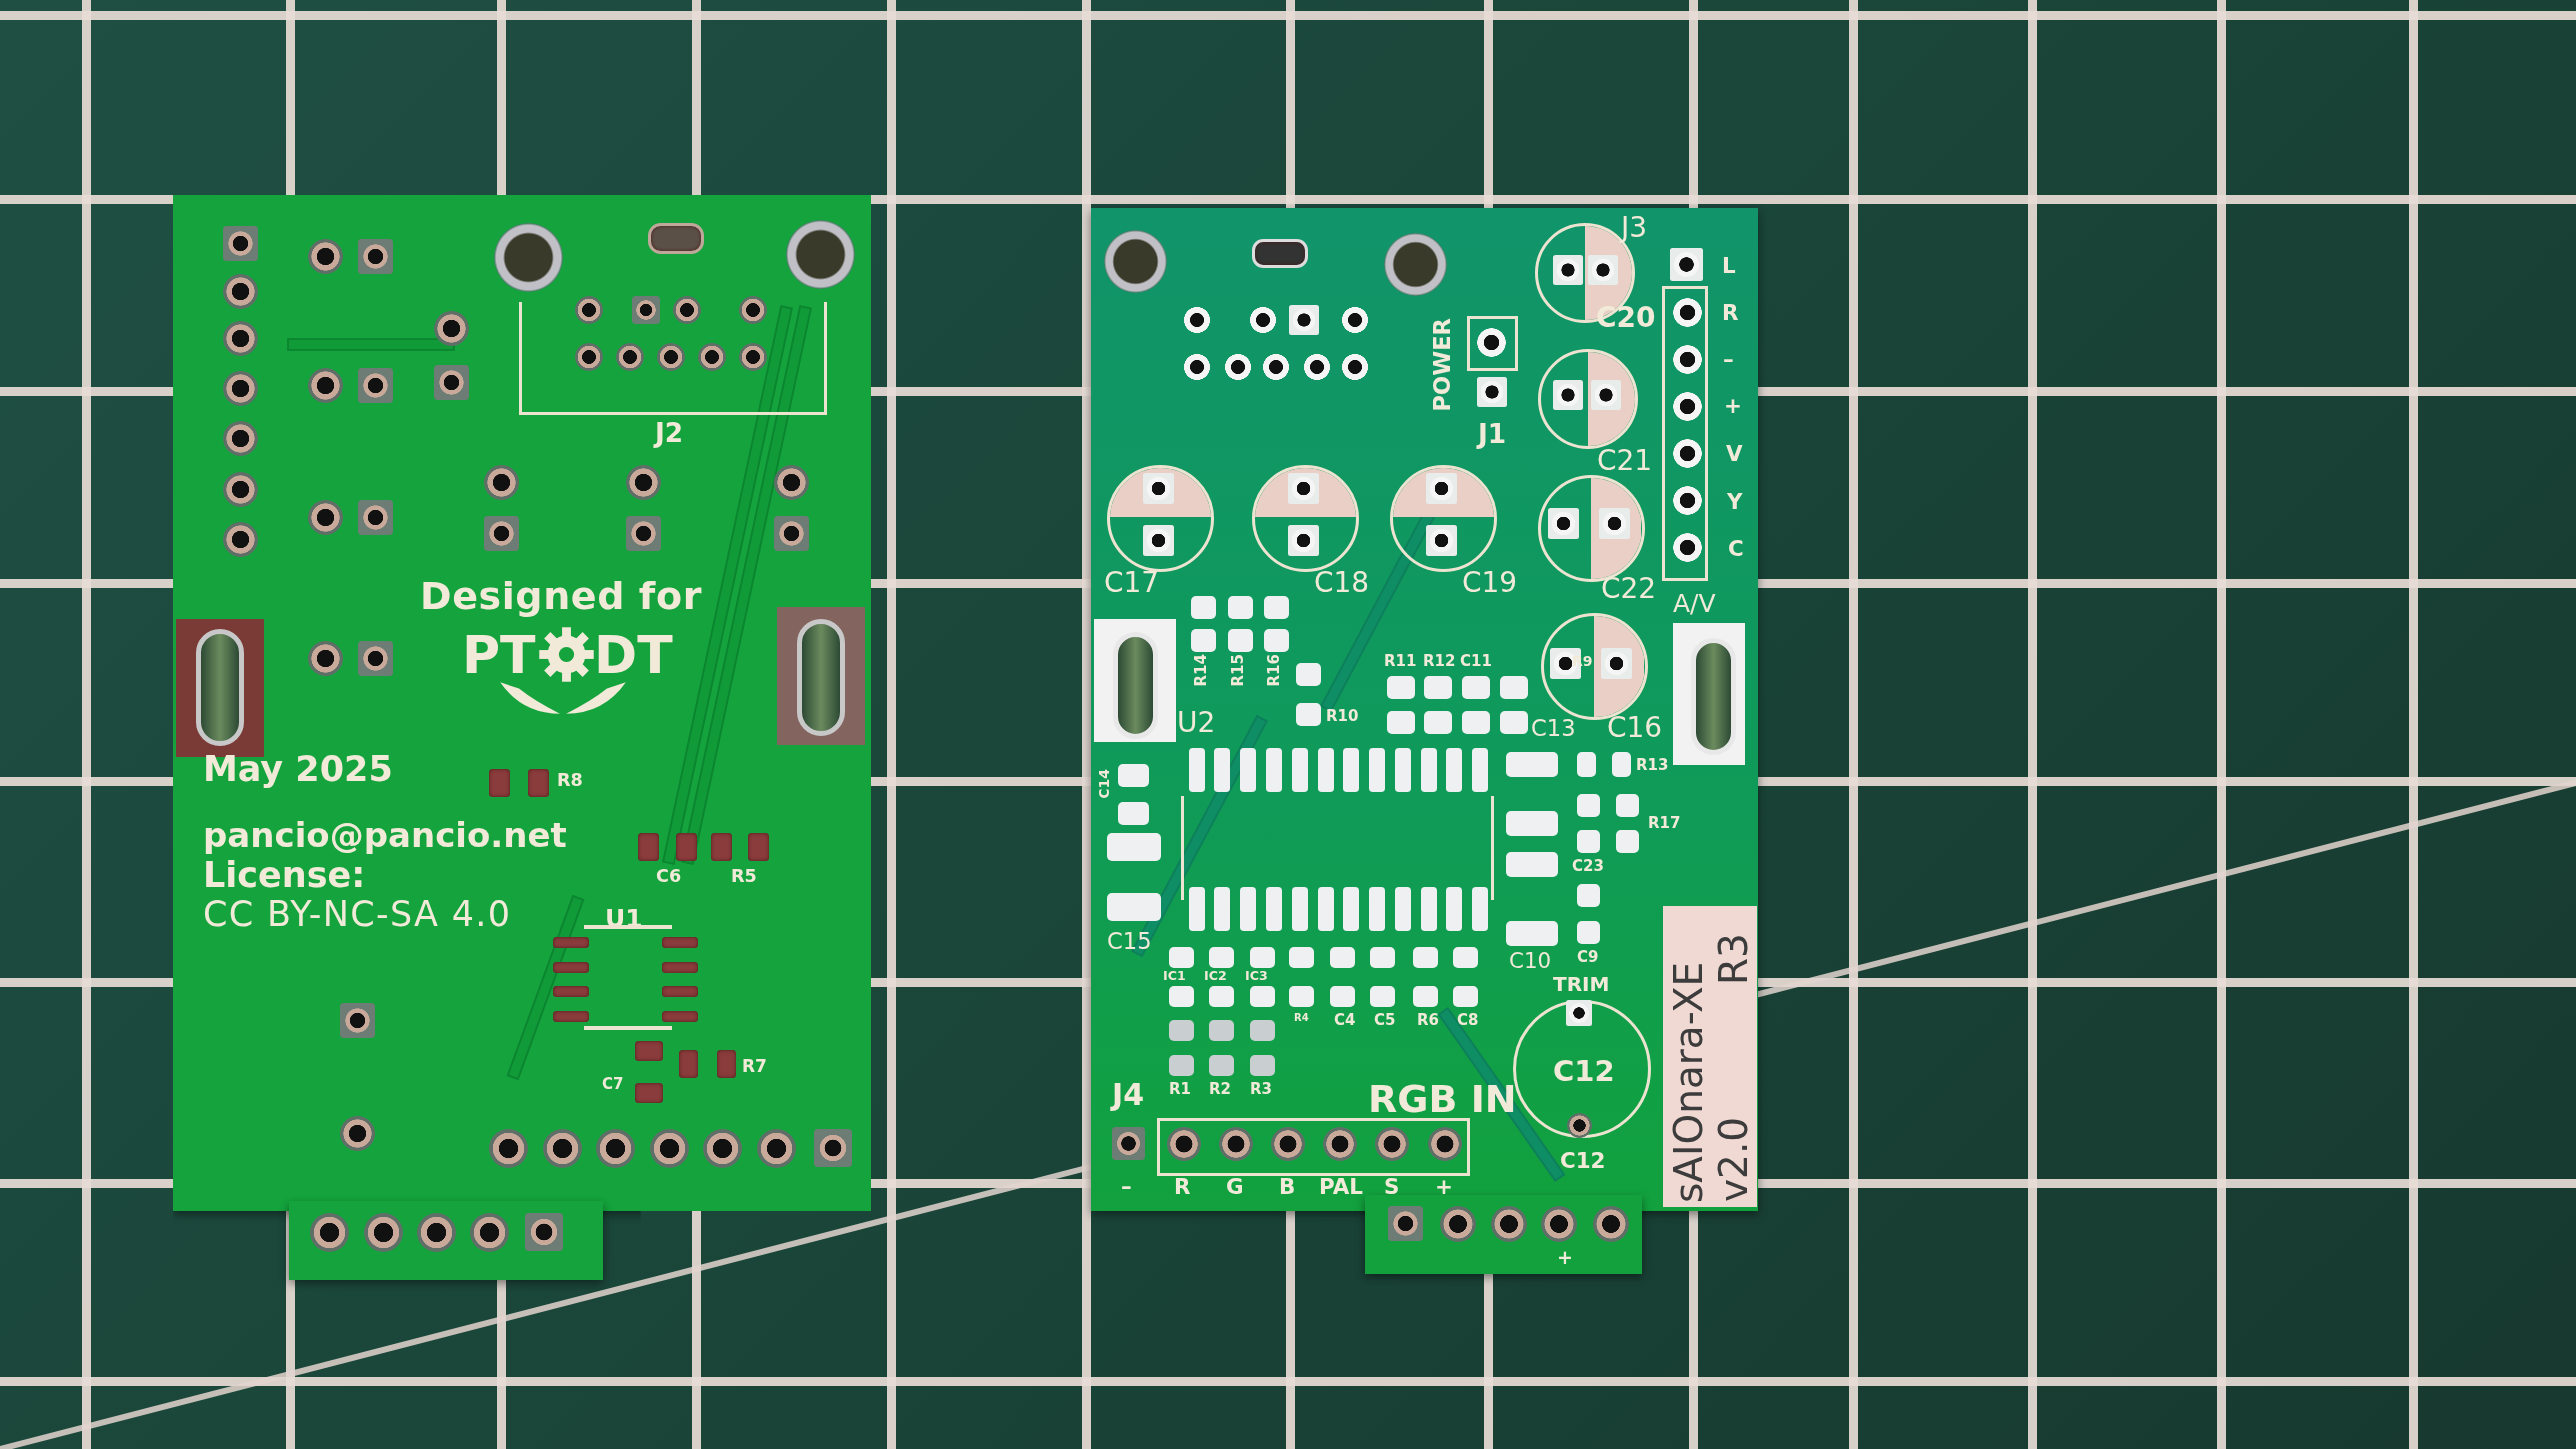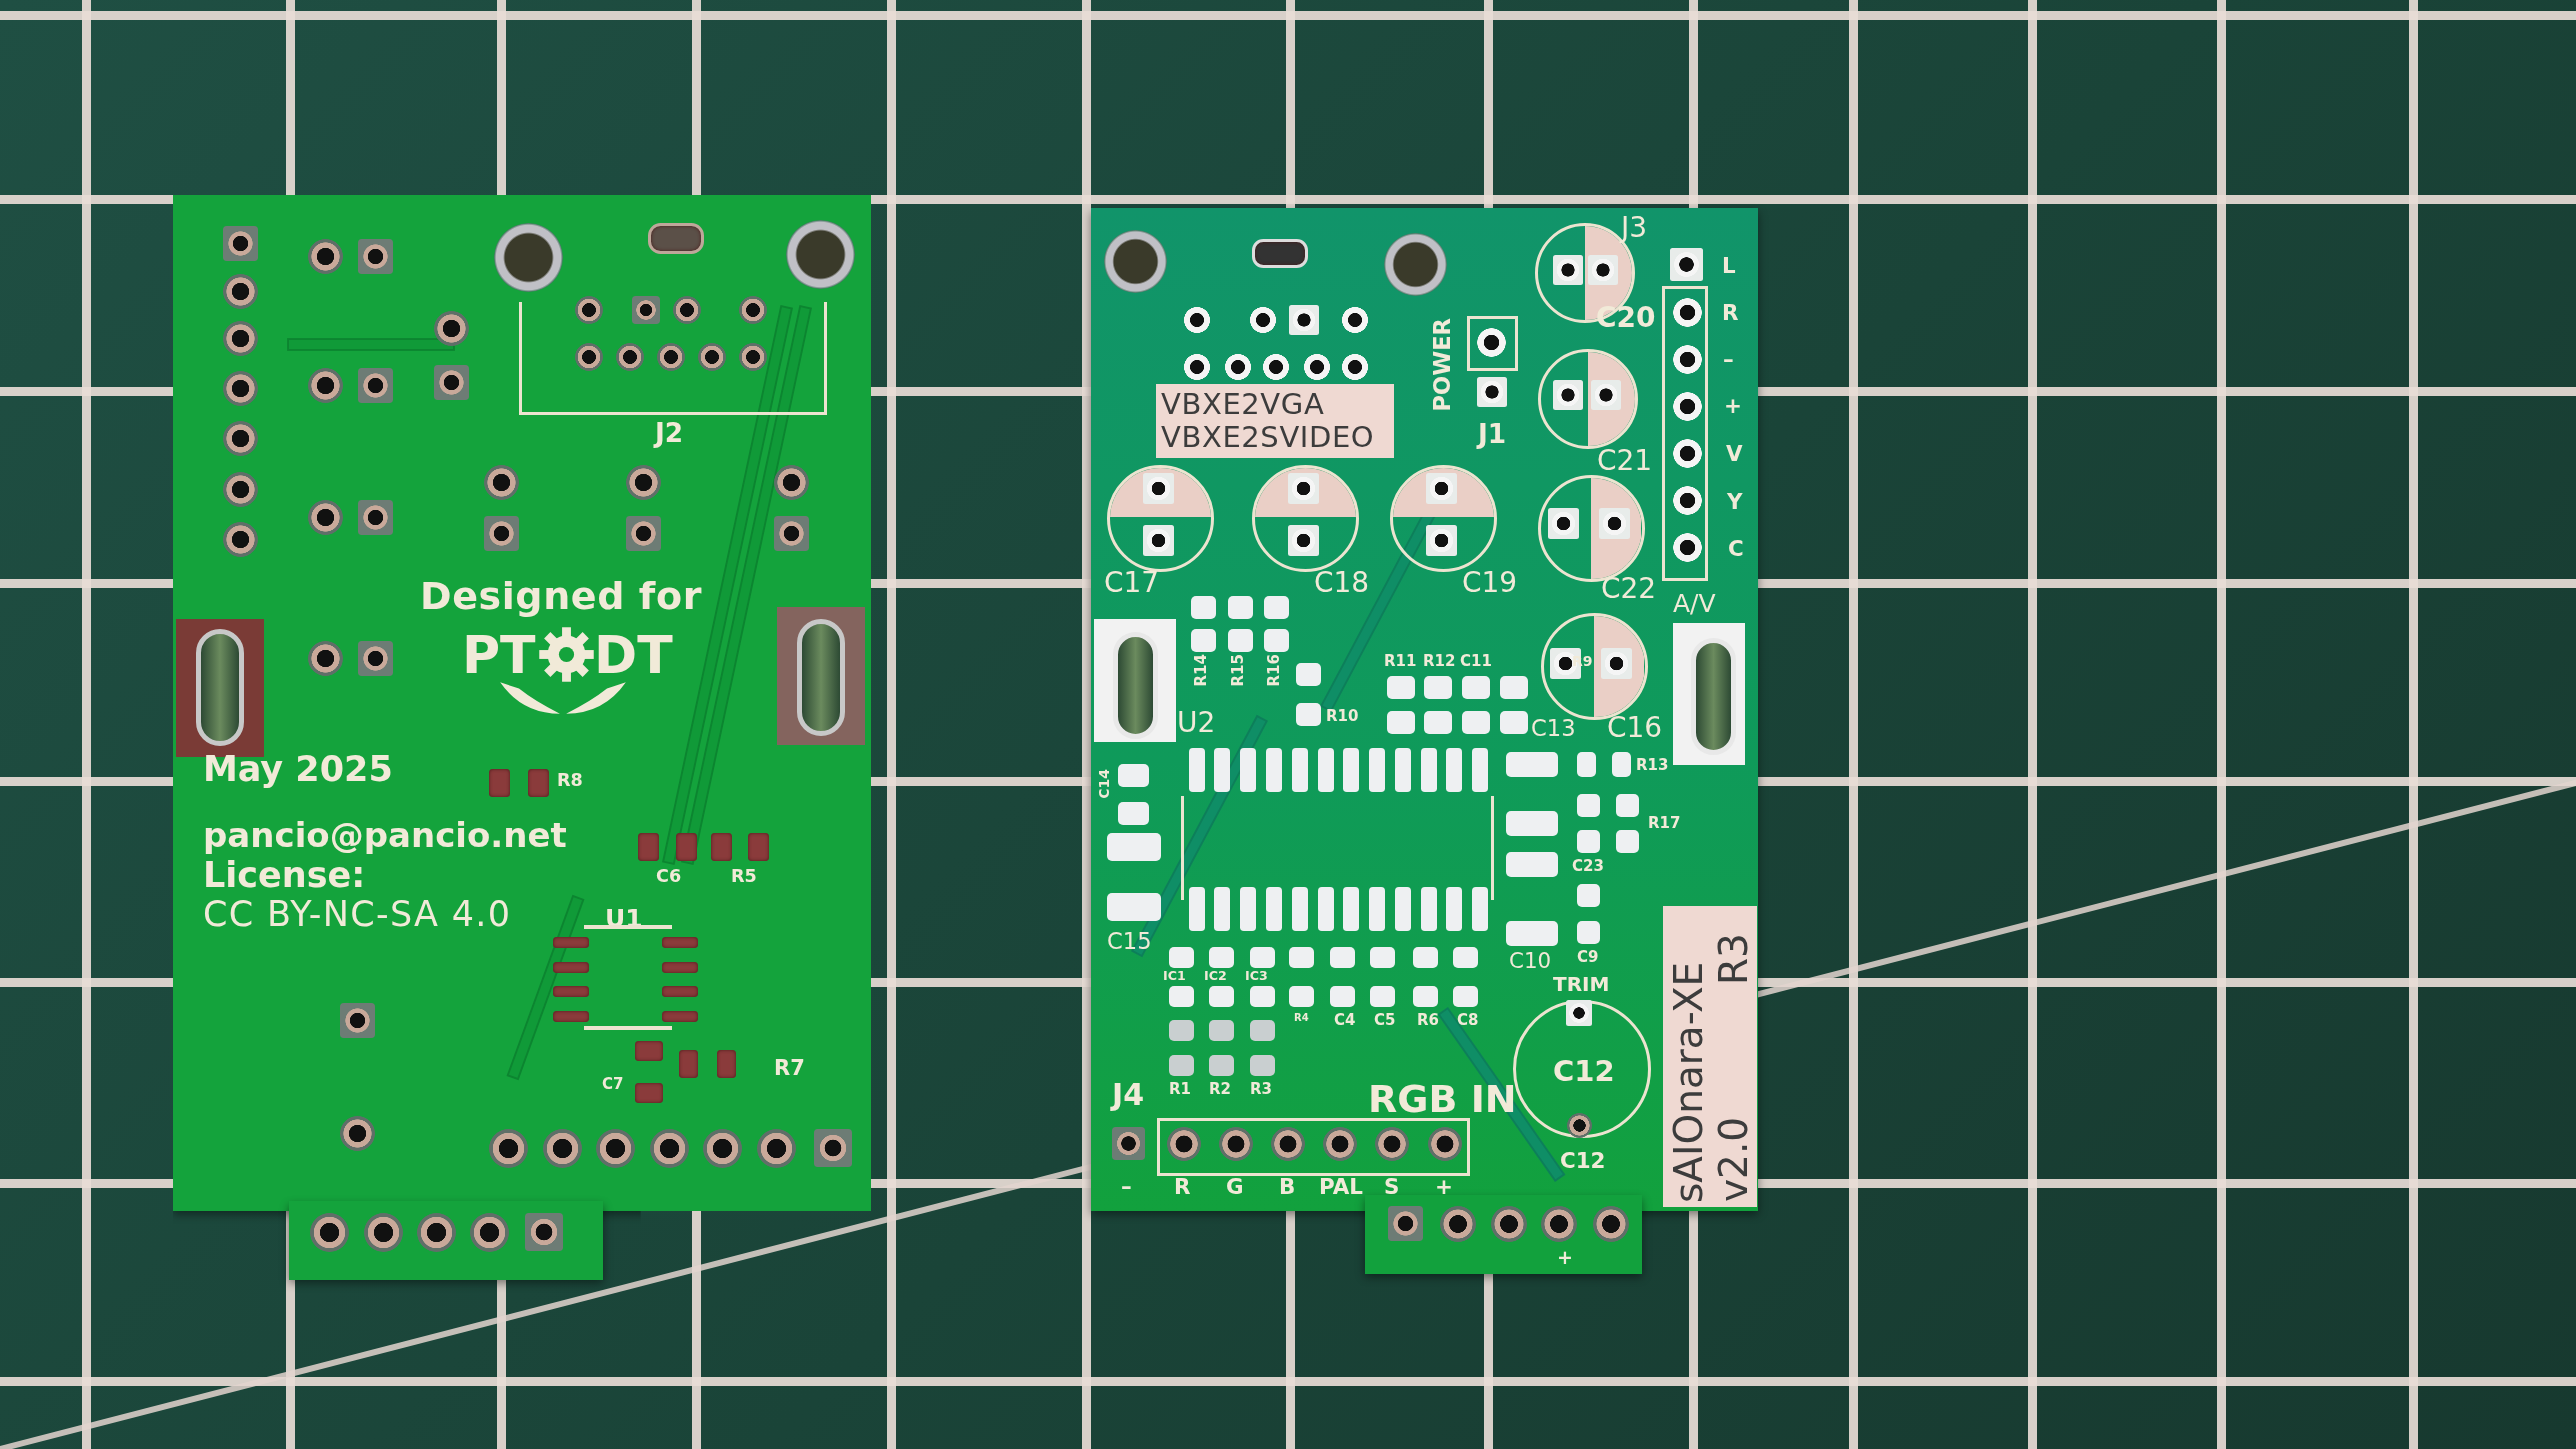--- a/index.html
+++ b/index.html
@@ -161,21 +161,21 @@
   <div class="smd" style="left:662px;top:937px;width:36px;height:11.3px"></div>
   <div class="smd" style="left:662px;top:962px;width:36px;height:11.3px"></div>
   <div class="smd" style="left:662px;top:986px;width:36px;height:11.3px"></div>
   <div class="smd" style="left:662px;top:1011px;width:36px;height:11.3px"></div>
 
   <div class="smd" style="left:635px;top:1041px;width:28px;height:20px"></div>
   <div class="smd" style="left:635px;top:1083px;width:28px;height:20px"></div>
   <div class="silk" style="left:602px;top:1077px;font-size:15px">C7</div>
   <div class="smd" style="left:679px;top:1050px;width:19px;height:28px"></div>
   <div class="smd" style="left:717px;top:1050px;width:19px;height:28px"></div>
-  <div class="silk" style="left:774px;top:1058px;font-size:21px">R7</div>
+  <div class="silk" style="left:742px;top:1058px;font-size:17px">R7</div>
 
   <div class="pad sq" style="left:340px;top:1003px;width:35px;height:35px"></div>
   <div class="pad" style="left:340px;top:1116px;width:35px;height:35px"></div>
   <div class="pad" style="left:489px;top:1129px;width:39px;height:39px"></div>
   <div class="pad" style="left:543px;top:1129px;width:39px;height:39px"></div>
   <div class="pad" style="left:596px;top:1129px;width:39px;height:39px"></div>
   <div class="pad" style="left:650px;top:1129px;width:39px;height:39px"></div>
   <div class="pad" style="left:703px;top:1129px;width:39px;height:39px"></div>
   <div class="pad" style="left:757px;top:1129px;width:39px;height:39px"></div>
   <div class="pad sq" style="left:814px;top:1129px;width:38px;height:38px"></div>
@@ -198,24 +198,20 @@
   <div class="pad wht" style="left:1182px;top:305px;width:30px;height:30px"></div>
   <div class="pad wht" style="left:1248px;top:305px;width:30px;height:30px"></div>
   <div class="pad wht sq" style="left:1289px;top:305px;width:30px;height:30px"></div>
   <div class="pad wht" style="left:1340px;top:305px;width:30px;height:30px"></div>
   <div class="pad wht" style="left:1182px;top:352px;width:30px;height:30px"></div>
   <div class="pad wht" style="left:1223px;top:352px;width:30px;height:30px"></div>
   <div class="pad wht" style="left:1261px;top:352px;width:30px;height:30px"></div>
   <div class="pad wht" style="left:1302px;top:352px;width:30px;height:30px"></div>
   <div class="pad wht" style="left:1340px;top:352px;width:30px;height:30px"></div>
 
-  <div class="labelplate" style="left:1156px;top:384px;width:238px;height:74px;padding:3.8px 0 0 5px;box-sizing:border-box">
-    <div style="font-size:29px;line-height:33px;letter-spacing:0.6px">VBXE2VGA</div>
-    <div style="font-size:29px;line-height:33px;letter-spacing:0.6px">VBXE2SVIDEO</div>
-  </div>
 
   <div class="silk vert" style="left:1431px;top:318px;font-size:22.6px">POWER</div>
   <div class="silkbox" style="left:1467px;top:316px;width:45px;height:49px"></div>
   <div class="pad wht" style="left:1475px;top:326px;width:33px;height:33px"></div>
   <div class="pad wht sq" style="left:1477px;top:377px;width:30px;height:30px"></div>
   <div class="silk" style="left:1478px;top:421px;font-size:26.4px">J1</div>
 
   <div class="cap" style="left:1535px;top:223px;width:94px;height:94px">
       <div class="half" style="left:47px;top:0;width:47px;height:94px"></div>
     </div>

